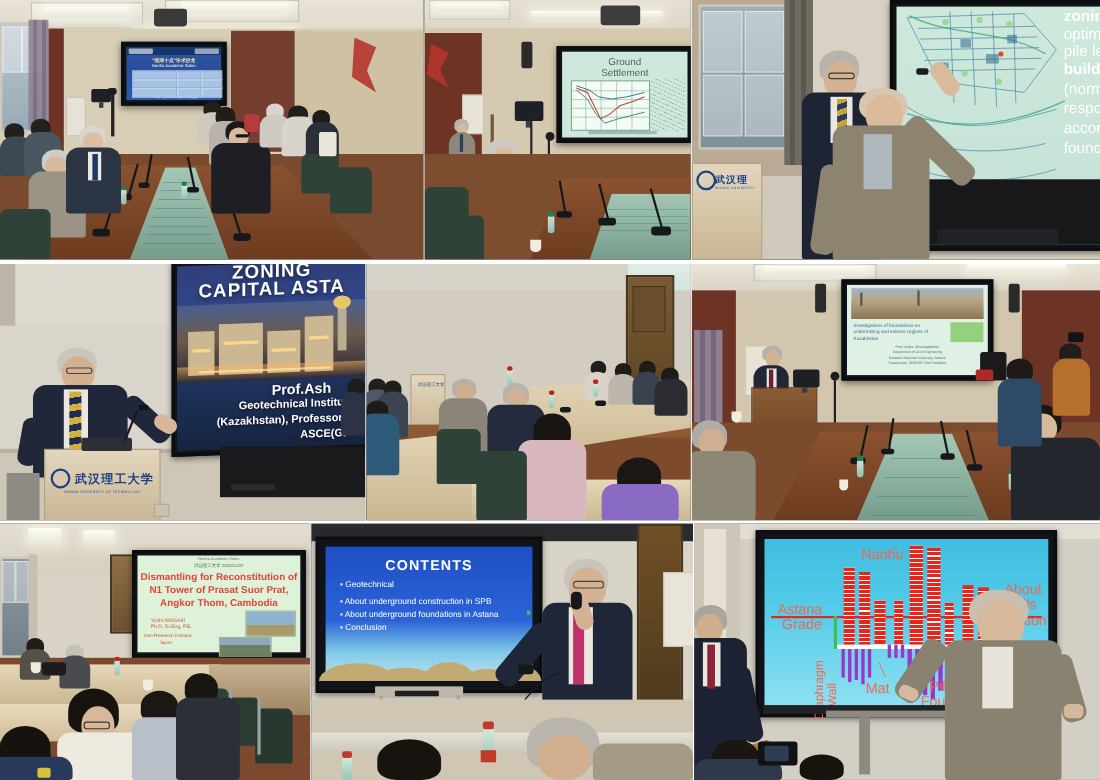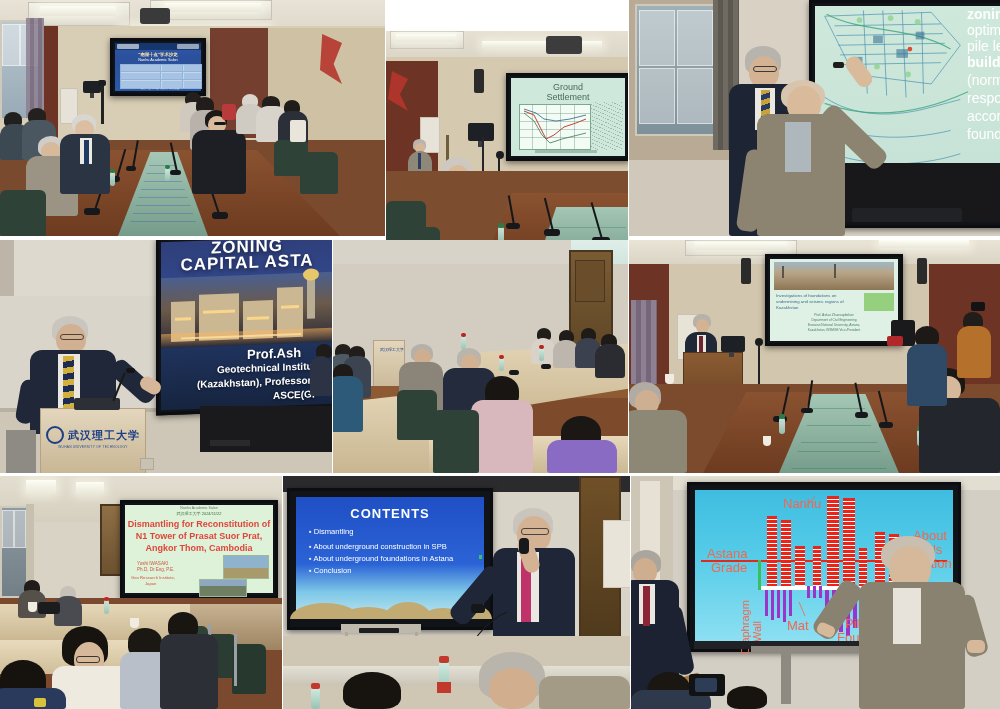--- a/index.html
+++ b/index.html
@@ -218,21 +218,21 @@
       <div class="hair" style="left:284px;top:100px;width:16px;height:14px;background:#1f1c19;"></div>
       <div class="body" style="left:278px;top:111px;width:30px;height:34px;background:#2a2f38;"></div>
       <div style="position:absolute;left:222px;top:104px;width:14px;height:16px;background:#b93a3a;border-radius:3px;"></div>
       <div class="chairback" style="left:274px;top:140px;width:34px;height:36px;"></div>
       <div class="chairback" style="left:300px;top:152px;width:38px;height:42px;"></div>
       <div class="chairback" style="left:0px;top:190px;width:46px;height:46px;"></div>
       <div style="position:absolute;left:290px;top:120px;width:16px;height:22px;background:#e9e5db;border-radius:2px;"></div>
     </div>
   </div>
 
-  <div class="panel" style="left:386px;top:0;width:242px;height:236px;margin-top:31px;">
+  <div class="panel" style="left:386px;top:0;width:242px;height:236px;">
     <div class="ph" style="background:#cdbfa5;">
       <div class="ceil" style="height:58px;background:linear-gradient(180deg,#e6e0d2,#d1cabb);"></div>
       <div class="ceilpanel" style="left:4px;top:0;width:72px;height:16px;"></div>
       <div class="light" style="left:10px;top:3px;width:60px;height:8px;"></div>
       <div class="light" style="left:96px;top:10px;width:120px;height:7px;"></div>
       <div style="position:absolute;left:160px;top:5px;width:36px;height:18px;background:#3c3c3c;border-radius:3px;"></div>
       <div class="wall" style="top:26px;height:116px;background:#d5c9b0;"></div>
       <div class="wallwood" style="left:0px;top:30px;width:52px;height:112px;"></div>
       <div style="position:absolute;left:2px;top:40px;width:20px;height:40px;background:#b5352c;clip-path:polygon(20% 0,100% 20%,60% 58%,100% 100%,0 70%);opacity:.9;"></div>
       <div style="position:absolute;left:88px;top:38px;width:10px;height:24px;background:#2b2b2b;border-radius:2px;"></div>
@@ -355,20 +355,25 @@
           <div class="ovf" style="left:152px;top:48px;color:#fff;font-size:14px;font-weight:bold;">buildin</div>
           <div class="ovf" style="left:152px;top:66px;color:#fff;font-size:14px;">(norma</div>
           <div class="ovf" style="left:152px;top:84px;color:#fff;font-size:14px;">respon</div>
           <div class="ovf" style="left:152px;top:102px;color:#fff;font-size:14px;">accord</div>
           <div class="ovf" style="left:152px;top:120px;color:#fff;font-size:14px;">founda</div>
         </div>
         <div style="position:absolute;left:3px;right:3px;top:160px;bottom:3px;background:#18181a;"></div>
         <div style="position:absolute;left:40px;top:205px;width:110px;height:14px;background:#202226;border-radius:2px;"></div>
       </div>
 
+      <div class="podium" style="left:0px;top:148px;width:62px;height:88px;">
+        <div style="position:absolute;left:3px;top:6px;width:14px;height:14px;border:2px solid #1b3f86;border-radius:50%;"></div>
+        <div class="podiumCn" style="position:absolute;left:20px;top:8px;font-size:9px;">武汉理</div>
+        <div style="position:absolute;left:20px;top:20px;font-size:3px;color:#2a4f96;letter-spacing:.4px;">WUHAN UNIVERSITY</div>
+      </div>
 
       <div class="hair" style="left:116px;top:46px;width:36px;height:28px;background:#b7b3ad;"></div>
       <div class="head" style="left:120px;top:56px;width:30px;height:32px;background:#d4b294;"></div>
       <div style="position:absolute;left:124px;top:66px;width:22px;height:4px;border:1px solid #3a3a3a;border-radius:3px;"></div>
       <div class="body" style="left:100px;top:84px;width:72px;height:152px;background:#1d2434;"></div>
       <div class="shirt" style="left:126px;top:88px;width:20px;height:42px;"></div>
       <div class="tie" style="left:132px;top:90px;width:9px;height:40px;background:repeating-linear-gradient(160deg,#c8a33a 0 5px,#2b3a63 5px 10px);"></div>
 
       <div class="hair" style="left:152px;top:80px;width:44px;height:30px;background:#d8c5ad;border-radius:50% 50% 40% 40%;"></div>
       <div class="head" style="left:158px;top:86px;width:34px;height:36px;background:#d9bb9b;"></div>
@@ -653,21 +658,21 @@
       <div style="position:absolute;left:0;top:0;right:0;height:18px;background:#2b2b2d;"></div>
       <div style="position:absolute;left:0;top:16px;right:0;height:150px;background:#d9d4c8;"></div>
       <div class="door" style="left:296px;top:0px;width:38px;height:160px;background:linear-gradient(180deg,#6f5028,#4f3a1c);"></div>
       <div style="position:absolute;left:320px;top:44px;width:27px;height:66px;background:#e8e4da;border:1px solid #cfc8b8;"></div>
 
       <div class="screen" style="left:4px;top:12px;width:200px;height:136px;">
         <div class="contents" style="position:absolute;left:6px;top:6px;right:6px;bottom:8px;">
           <div class="cTitle" style="top:9px;font-size:13px;">CONTENTS</div>
           <div class="cItem" style="left:13px;top:30px;font-size:7.6px;">
             <span style="opacity:.9;">▪</span>
-            <span>Dismantling</span>
+            <span>Geotechnical</span>
           </div>
           <div class="cItem" style="left:13px;top:45px;font-size:7.6px;">
             <span style="opacity:.9;">▪</span>
             <span>About underground construction in SPB</span>
           </div>
           <div class="cItem" style="left:13px;top:57px;font-size:7.6px;">
             <span style="opacity:.9;">▪</span>
             <span>About underground foundations in Astana</span>
           </div>
           <div class="cItem" style="left:13px;top:69px;font-size:7.6px;">

